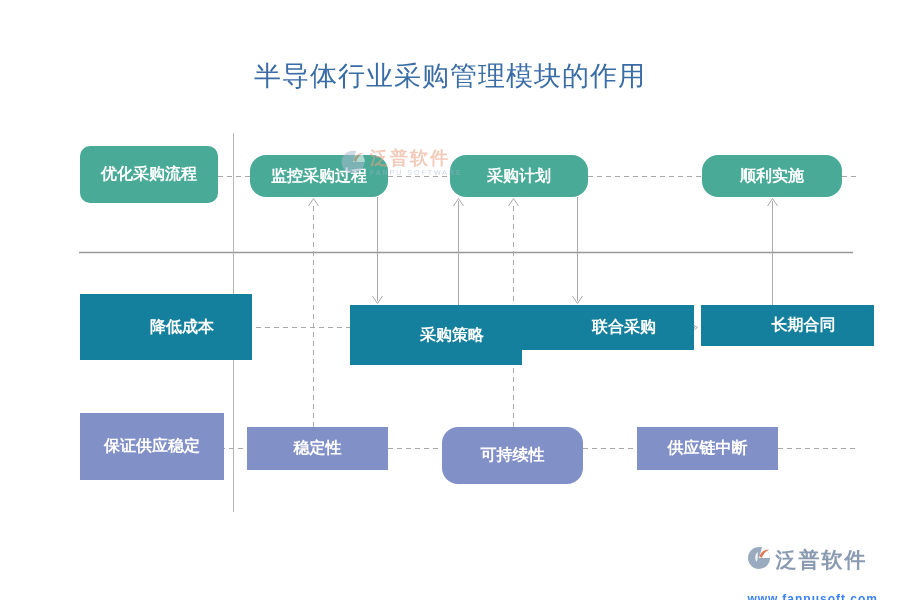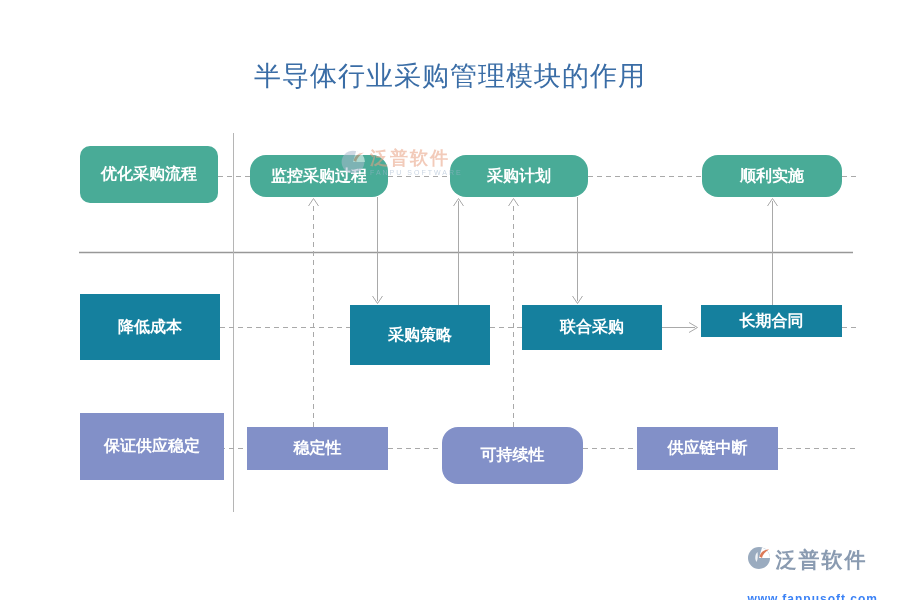--- a/index.html
+++ b/index.html
@@ -5,21 +5,21 @@
   html,body{margin:0;padding:0;background:#fff;}
   #canvas{position:relative;width:900px;height:600px;background:#ffffff;overflow:hidden;
           font-family:"Liberation Sans",sans-serif;}
   #title{position:absolute;left:0;right:0;top:58px;text-align:center;
          font-family:"Liberation Serif","DejaVu Serif",serif;
          font-size:27px;color:#3a6da6;letter-spacing:1px;}
   #connectors{position:absolute;left:0;top:0;width:900px;height:600px;pointer-events:none;}
   .node{position:absolute;display:flex;align-items:center;justify-content:center;
         color:#ffffff;font-weight:bold;font-size:16px;text-align:left;z-index:2;}
   .green{background:#49ab97;border-radius:16px;}
-  .teal{background:#15809e;}
+  .teal{background:#15809e;padding-left:32px;}
   .purple{background:#8290c8;}
   
   #watermark{position:absolute;left:340px;top:149px;display:flex;align-items:flex-start;
              z-index:3;opacity:.55;}
   #watermark .wm-text{margin-left:4px;line-height:1;}
   #watermark .wm-brand{font-size:18px;font-weight:bold;color:#e9a183;letter-spacing:2px;}
   #watermark .wm-sub{font-size:7px;color:#9fb4cd;letter-spacing:2px;margin-top:2px;}
   
   #footer{position:absolute;right:22px;top:546px;z-index:3;}
   #footer .f-row{display:flex;align-items:center;}
@@ -74,21 +74,21 @@
   </svg>
 
   <div class="node green" style="left:80px;top:146px;width:138px;height:57px;border-radius:10px;">优化采购流程</div>
   <div class="node green" style="left:250px;top:155px;width:138px;height:42px;">监控采购过程</div>
   <div class="node green" style="left:450px;top:155px;width:138px;height:42px;">采购计划</div>
   <div class="node green" style="left:702px;top:155px;width:140px;height:42px;">顺利实施</div>
 
   <div class="node teal" style="left:80px;top:294px;width:140px;height:66px;">降低成本</div>
   <div class="node teal" style="left:350px;top:305px;width:140px;height:60px;font-family:Liberation Serif, serif;">采购策略</div>
   <div class="node teal" style="left:522px;top:305px;width:140px;height:45px;">联合采购</div>
-  <div class="node teal" style="left:701px;top:305px;width:141px;height:32px;">长期合同</div>
+  <div class="node teal" style="left:701px;top:305px;width:141px;height:41px;">长期合同</div>
 
   <div class="node purple" style="left:80px;top:413px;width:144px;height:67px;">保证供应稳定</div>
   <div class="node purple" style="left:247px;top:427px;width:141px;height:43px;">稳定性</div>
   <div class="node purple" style="left:442px;top:427px;width:141px;height:57px;border-radius:16px;">可持续性</div>
   <div class="node purple" style="left:637px;top:427px;width:141px;height:43px;">供应链中断</div>
 
   <div id="watermark">
     <span>
       <svg width="26" height="26" viewBox="0 0 24 24">
         <circle cx="12" cy="12" r="10.5" fill="#a9bacd"></circle>

